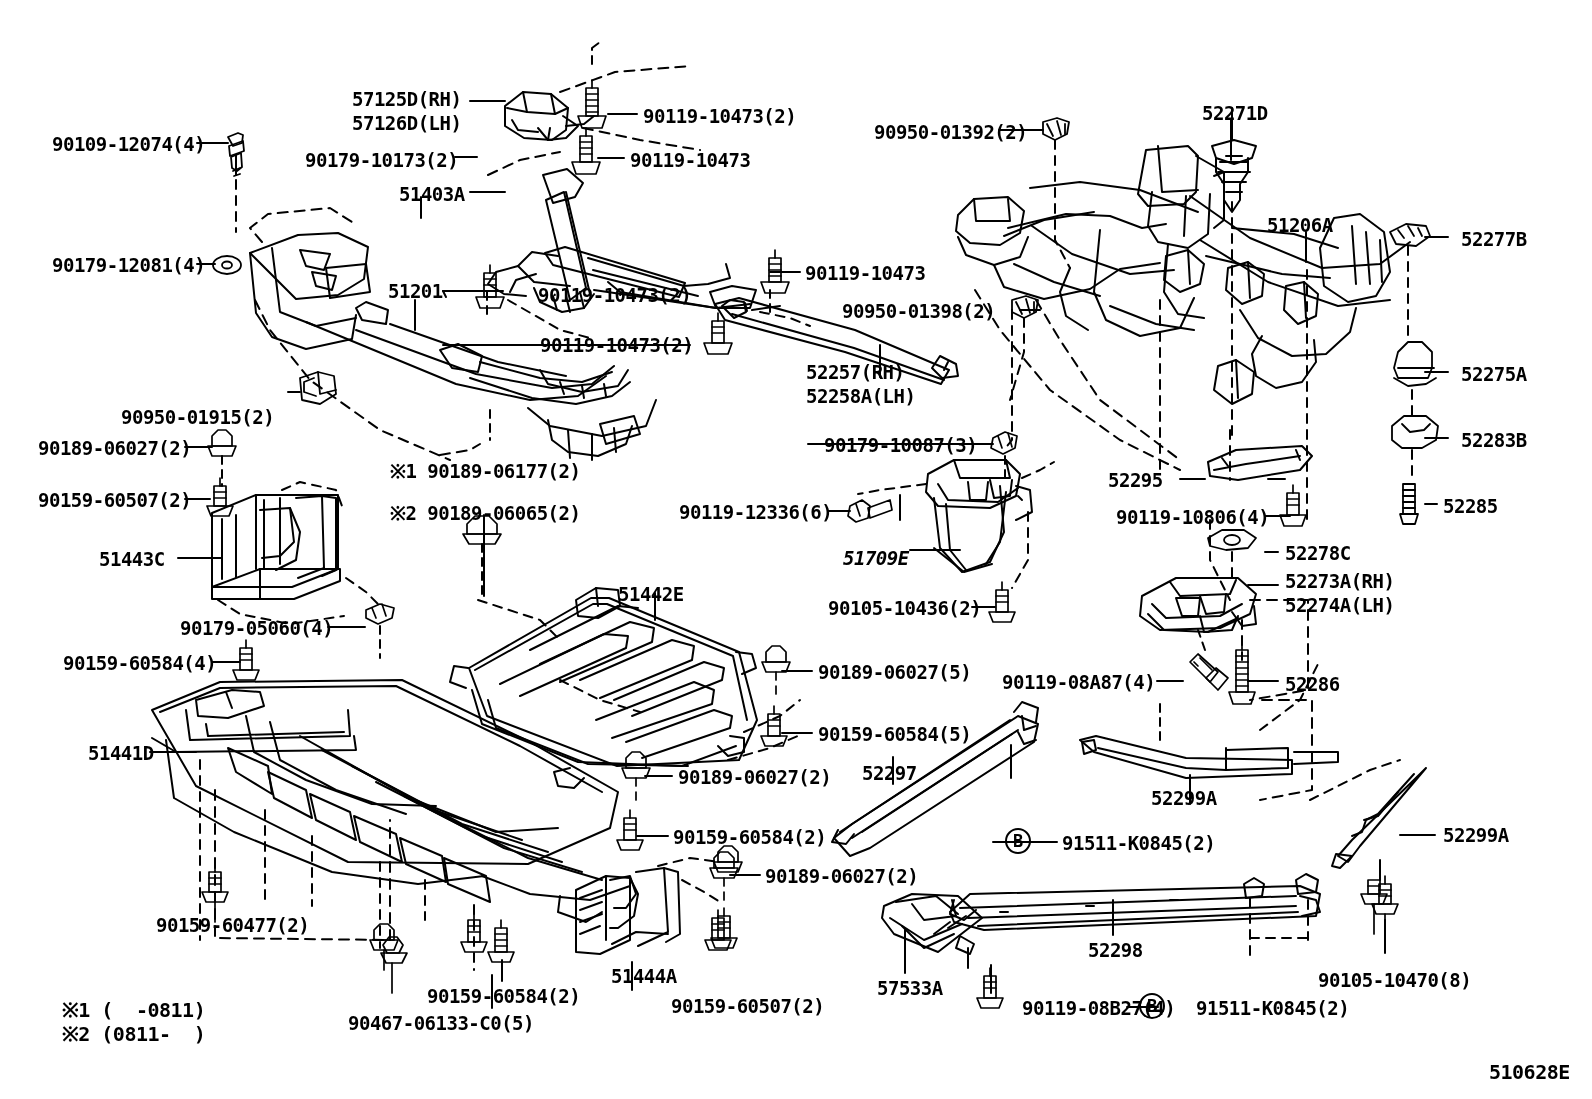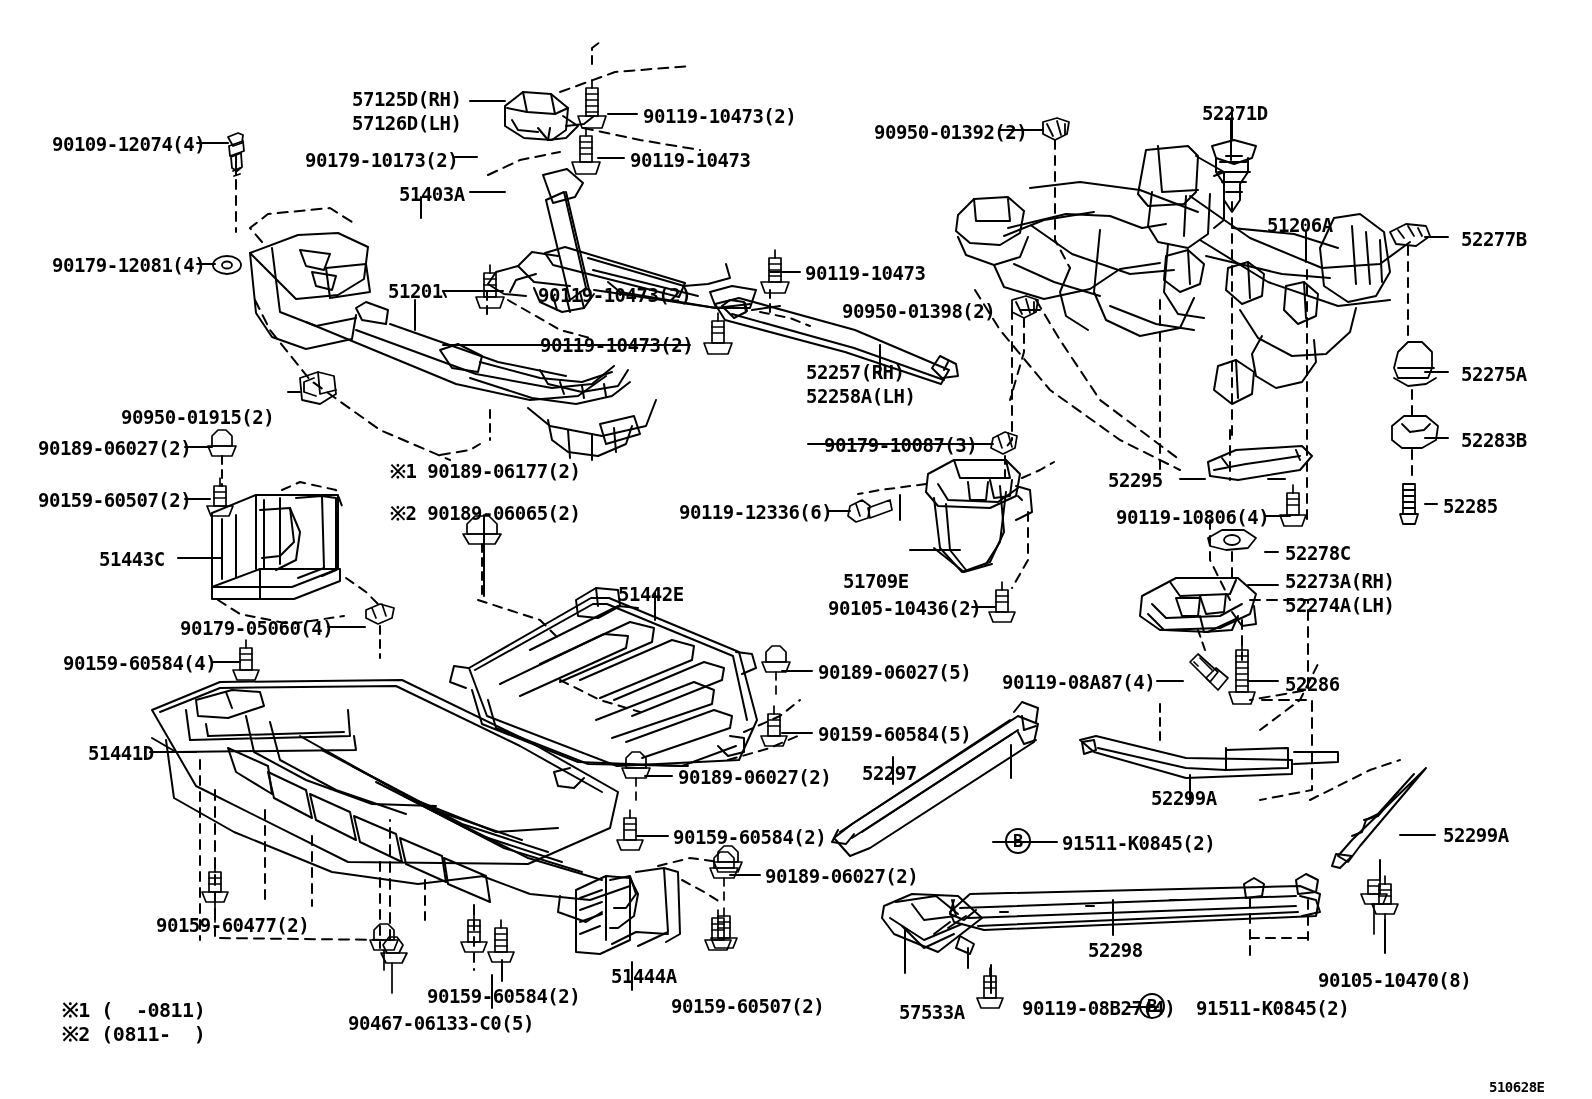--- a/index.html
+++ b/index.html
@@ -19,21 +19,21 @@
     position: absolute;
     font-family: "DejaVu Sans Mono", "Liberation Mono", monospace;
     font-size: 19px;
     font-weight: bold;
     color: #000000;
     white-space: pre;
     letter-spacing: -0.5px;
     line-height: 24px;
   }
   .lbl.note { font-size: 20px; font-weight: bold; }
-  .lbl.code { font-size: 14px; font-weight: bold; margin-top: 15px; }
+  .lbl.code { font-size: 20px; font-weight: bold; }
   .svg-layer {
     position: absolute;
     left: 0; top: 0;
     width: 1592px;
     height: 1099px;
     pointer-events: none;
   }
   .circ {
     position: absolute;
     width: 26px; height: 26px;
@@ -702,21 +702,21 @@
     <div class="lbl" style="left:99px;  top:547px;text-align:right;">51443C</div>
     <div class="lbl" style="left:180px; top:616px;">90179-05060(4)</div>
     <div class="lbl" style="left:63px;  top:651px;">90159-60584(4)</div>
     <div class="lbl" style="left:88px;  top:741px;">51441D</div>
     <div class="lbl" style="left:156px; top:913px;">90159-60477(2)</div>
     <div class="lbl" style="left:390px; top:459px;">※1 90189-06177(2)</div>
     <div class="lbl" style="left:390px; top:501px;">※2 90189-06065(2)</div>
     <div class="lbl" style="left:618px; top:582px;">51442E</div>
     <div class="lbl" style="left:824px; top:433px;">90179-10087(3)</div>
     <div class="lbl" style="left:679px; top:500px;">90119-12336(6)</div>
-    <div class="lbl" style="left:843px; top:569px;">51709E</div>
+    <div class="lbl" style="left:843px; top:546px;font-style:italic;">51709E</div>
     <div class="lbl" style="left:828px; top:596px;">90105-10436(2)</div>
     <div class="lbl" style="left:1108px;top:468px;">52295</div>
     <div class="lbl" style="left:1116px;top:505px;">90119-10806(4)</div>
     <div class="lbl" style="left:1285px;top:541px;">52278C</div>
     <div class="lbl" style="left:1285px;top:569px;">52273A(RH)</div>
     <div class="lbl" style="left:1285px;top:593px;">52274A(LH)</div>
     <div class="lbl" style="left:818px; top:660px;">90189-06027(5)</div>
     <div class="lbl" style="left:818px; top:722px;">90159-60584(5)</div>
     <div class="lbl" style="left:678px; top:765px;">90189-06027(2)</div>
     <div class="lbl" style="left:862px; top:761px;">52297</div>
@@ -725,21 +725,21 @@
     <div class="lbl" style="left:1151px;top:786px;">52299A</div>
     <div class="lbl" style="left:1443px;top:823px;">52299A</div>
     <div class="lbl" style="left:673px; top:825px;">90159-60584(2)</div>
     <div class="lbl" style="left:1062px;top:831px;">91511-K0845(2)</div>
     <div class="lbl" style="left:765px; top:864px;">90189-06027(2)</div>
     <div class="lbl" style="left:611px; top:964px;">51444A</div>
     <div class="lbl" style="left:427px; top:984px;">90159-60584(2)</div>
     <div class="lbl" style="left:671px; top:994px;">90159-60507(2)</div>
     <div class="lbl" style="left:329px; top:1011px;margin-left:19px;">90467-06133-C0(5)</div>
     <div class="lbl" style="left:1088px;top:938px;">52298</div>
-    <div class="lbl" style="left:877px; top:1000px;margin-left:22px;">57533A</div>
+    <div class="lbl" style="left:877px; top:976px;">57533A</div>
     <div class="lbl" style="left:1022px;top:996px;">90119-08B27(4)</div>
     <div class="lbl" style="left:1196px;top:996px;">91511-K0845(2)</div>
     <div class="lbl" style="left:1318px;top:920px;margin-top:48px;">90105-10470(8)</div>
     <div class="lbl note" style="left:62px; top:998px;">※1 (  -0811)</div>
     <div class="lbl note" style="left:62px; top:1022px;">※2 (0811-  )</div>
   </div>
 
   <div class="circ" style="left:1005px; top:828px;">B</div>
   <div class="circ" style="left:1139px; top:993px;">B</div>
 

